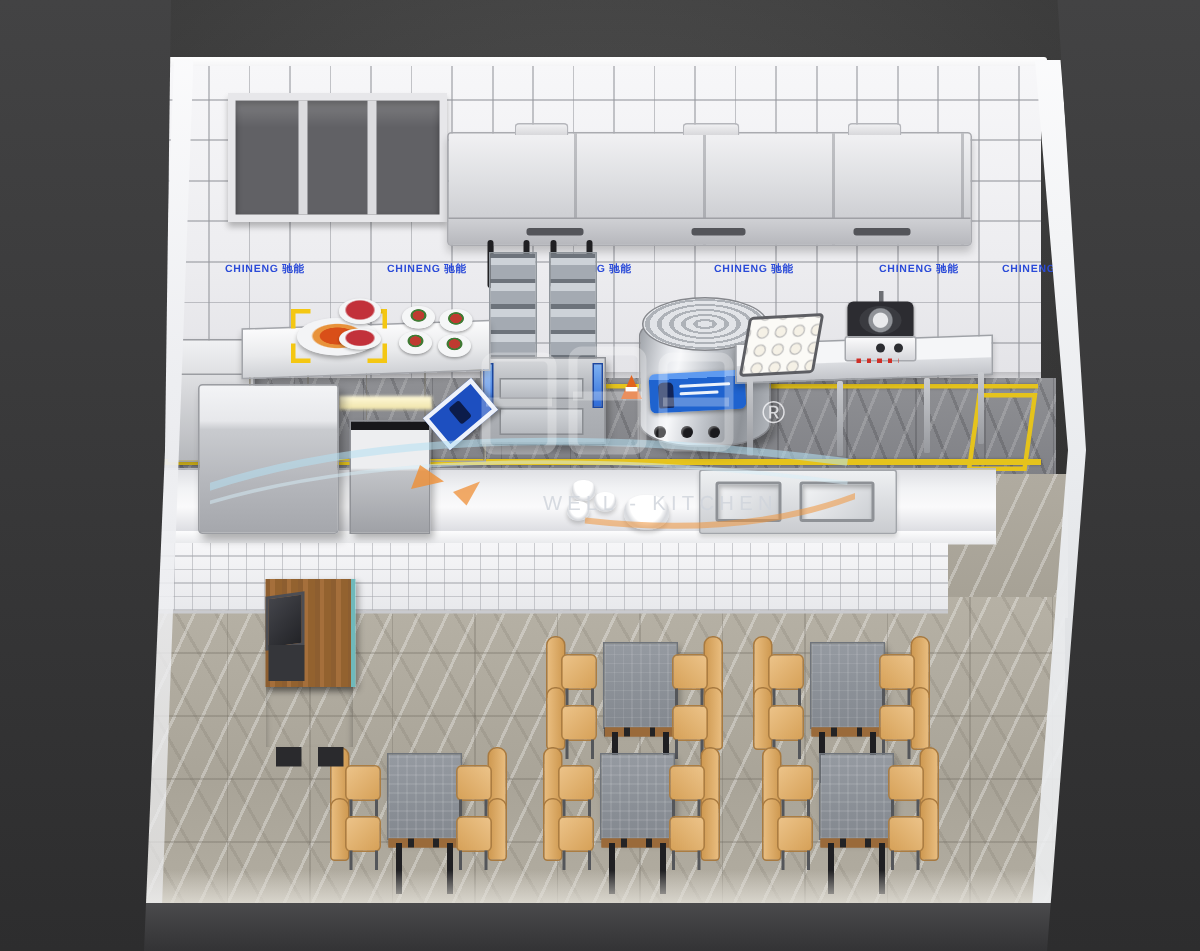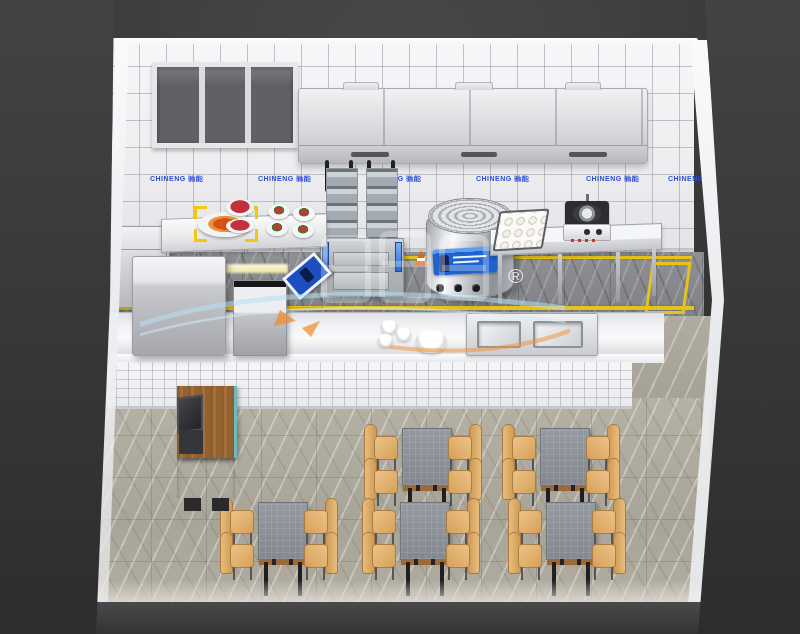--- a/index.html
+++ b/index.html
@@ -440,14 +440,15 @@
       <path d="M140 82 l16 11 -22 5 z" fill="#ef8f35" opacity="0.8"></path>
       <path d="M162 100 l18 -7 -9 16 z" fill="#ef8f35" opacity="0.75"></path>
       <g stroke="rgba(255,255,255,0.28)" stroke-width="6" fill="none">
         <rect x="184" y="10" width="44" height="62" rx="6"></rect>
         <rect x="242" y="6" width="46" height="66" rx="6"></rect>
         <rect x="302" y="10" width="44" height="60" rx="6"></rect>
         <path d="M184 40 h44 M242 36 h46 M302 40 h44"></path>
       </g>
     </svg>
     <div class="wm-reg">®</div>
+    <div class="wm-brand">WELL - KITCHEN</div>
   </div>
 </div>
 
 </body></html>

